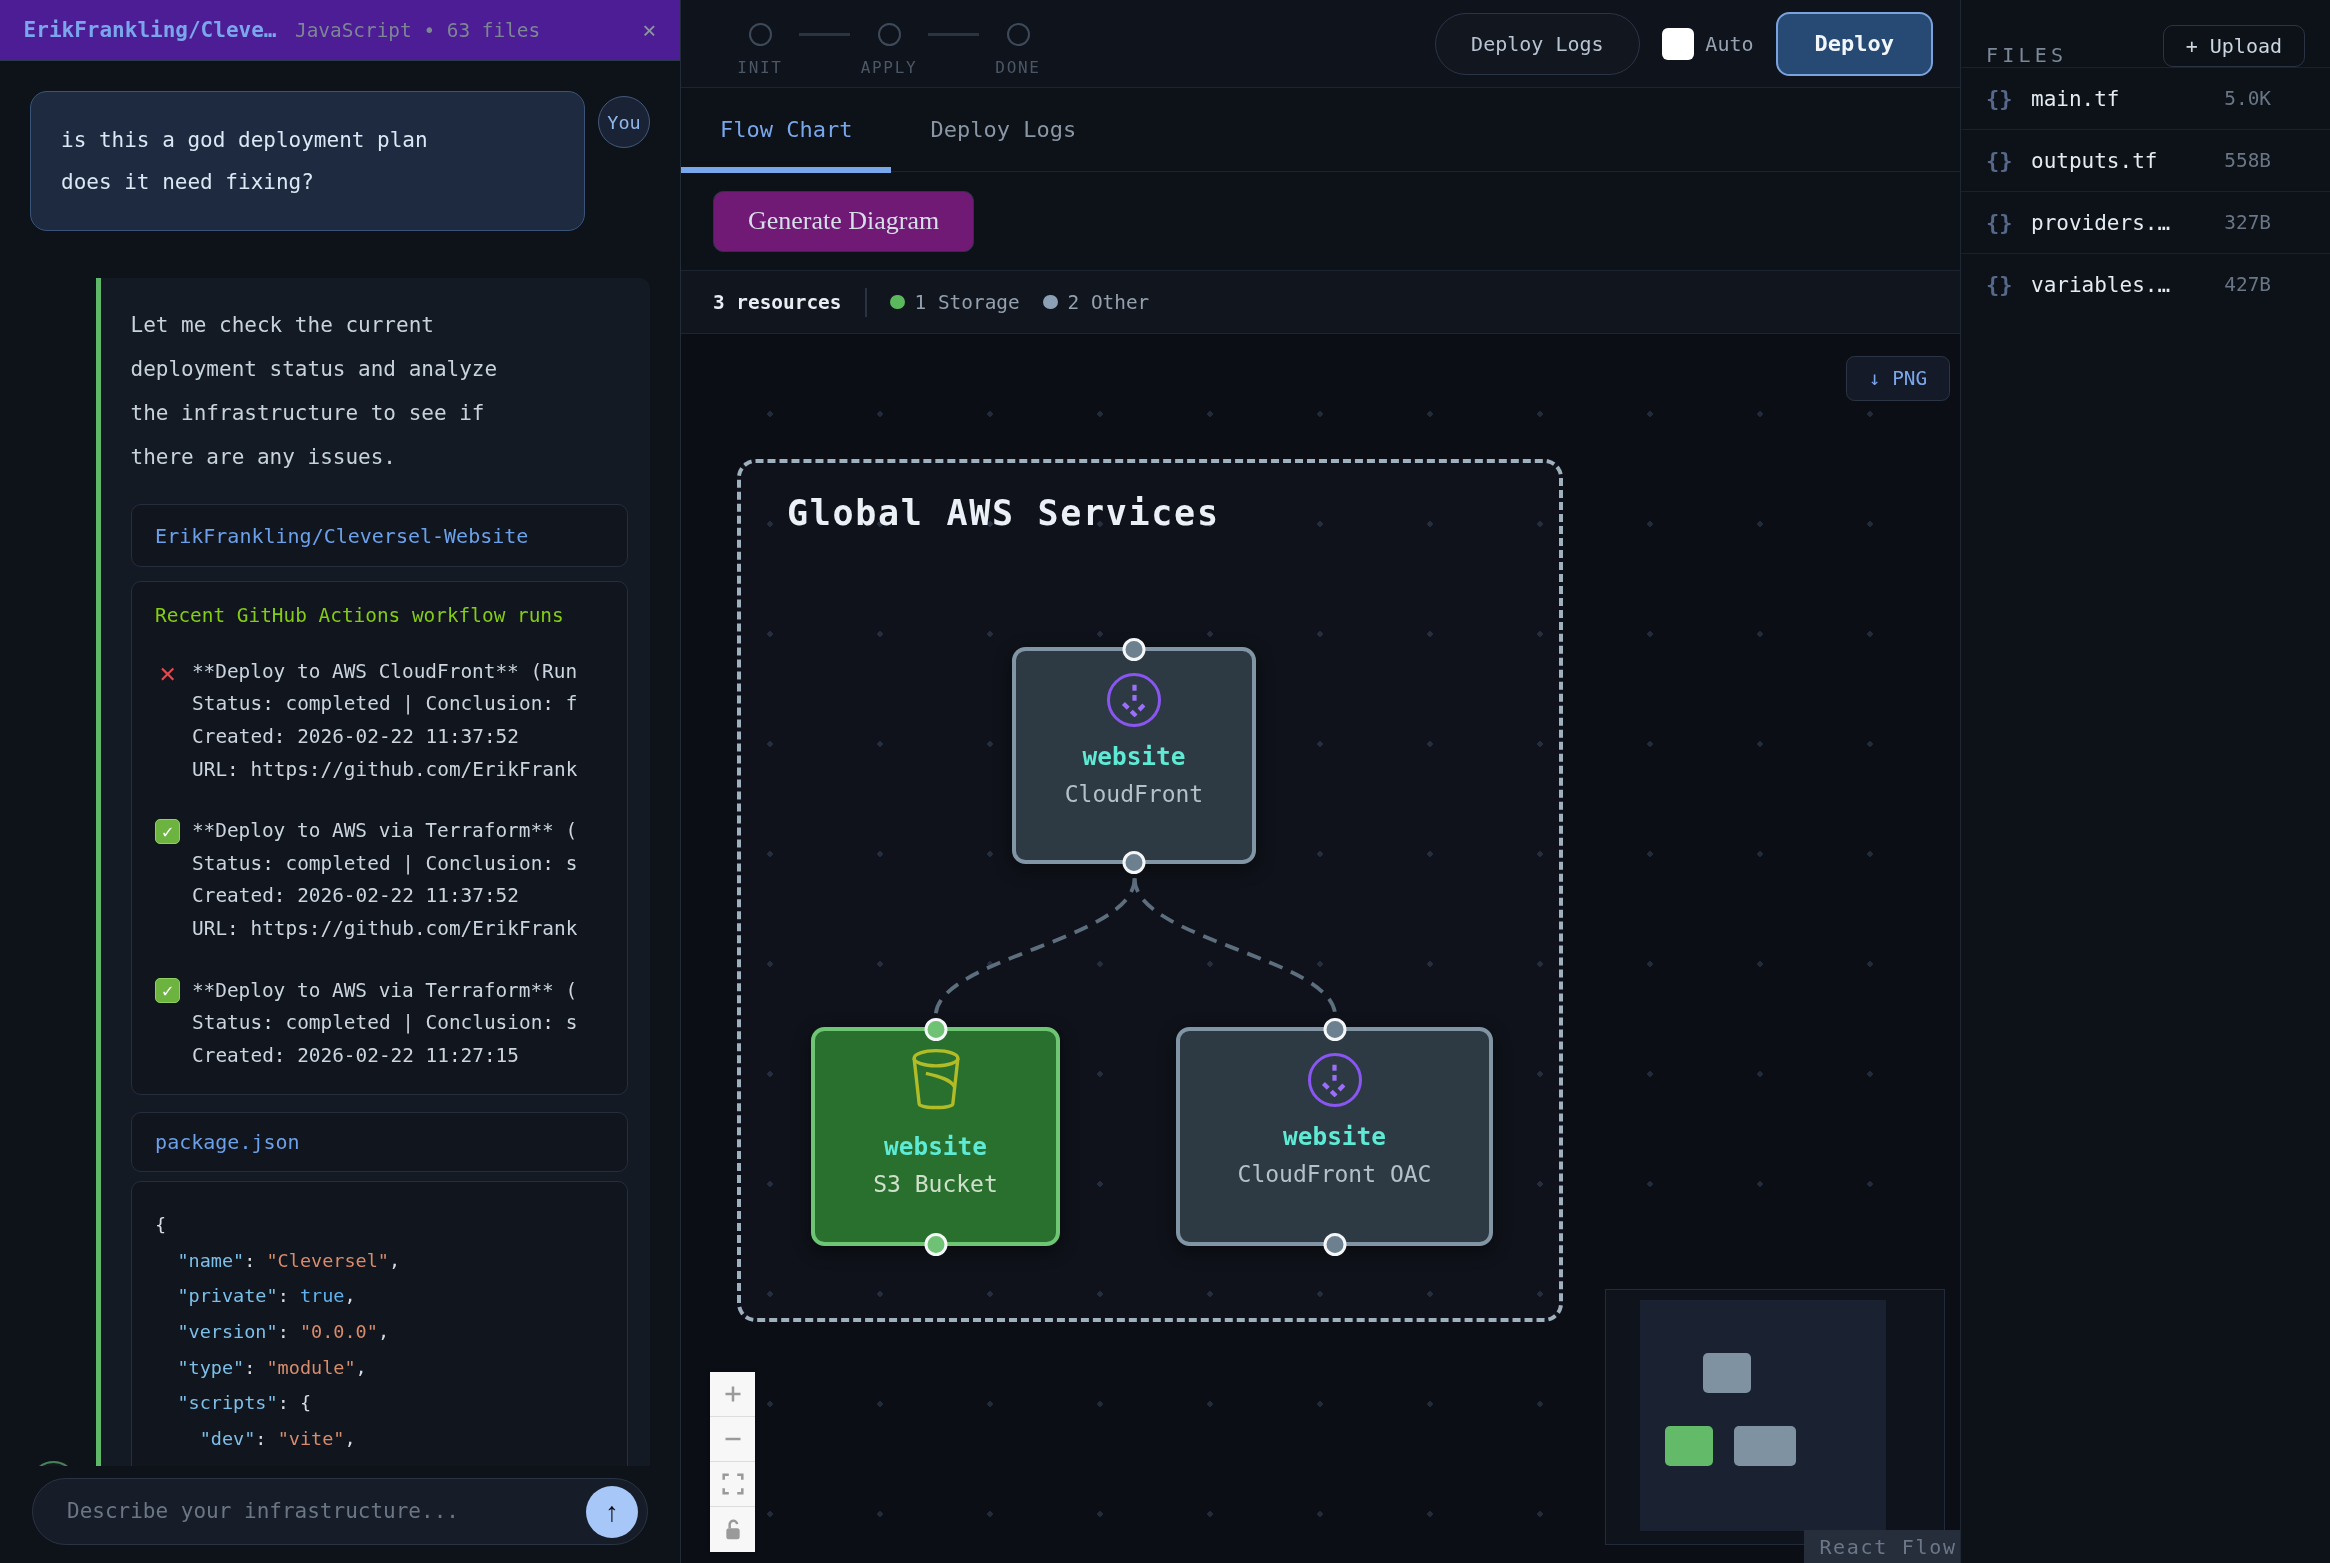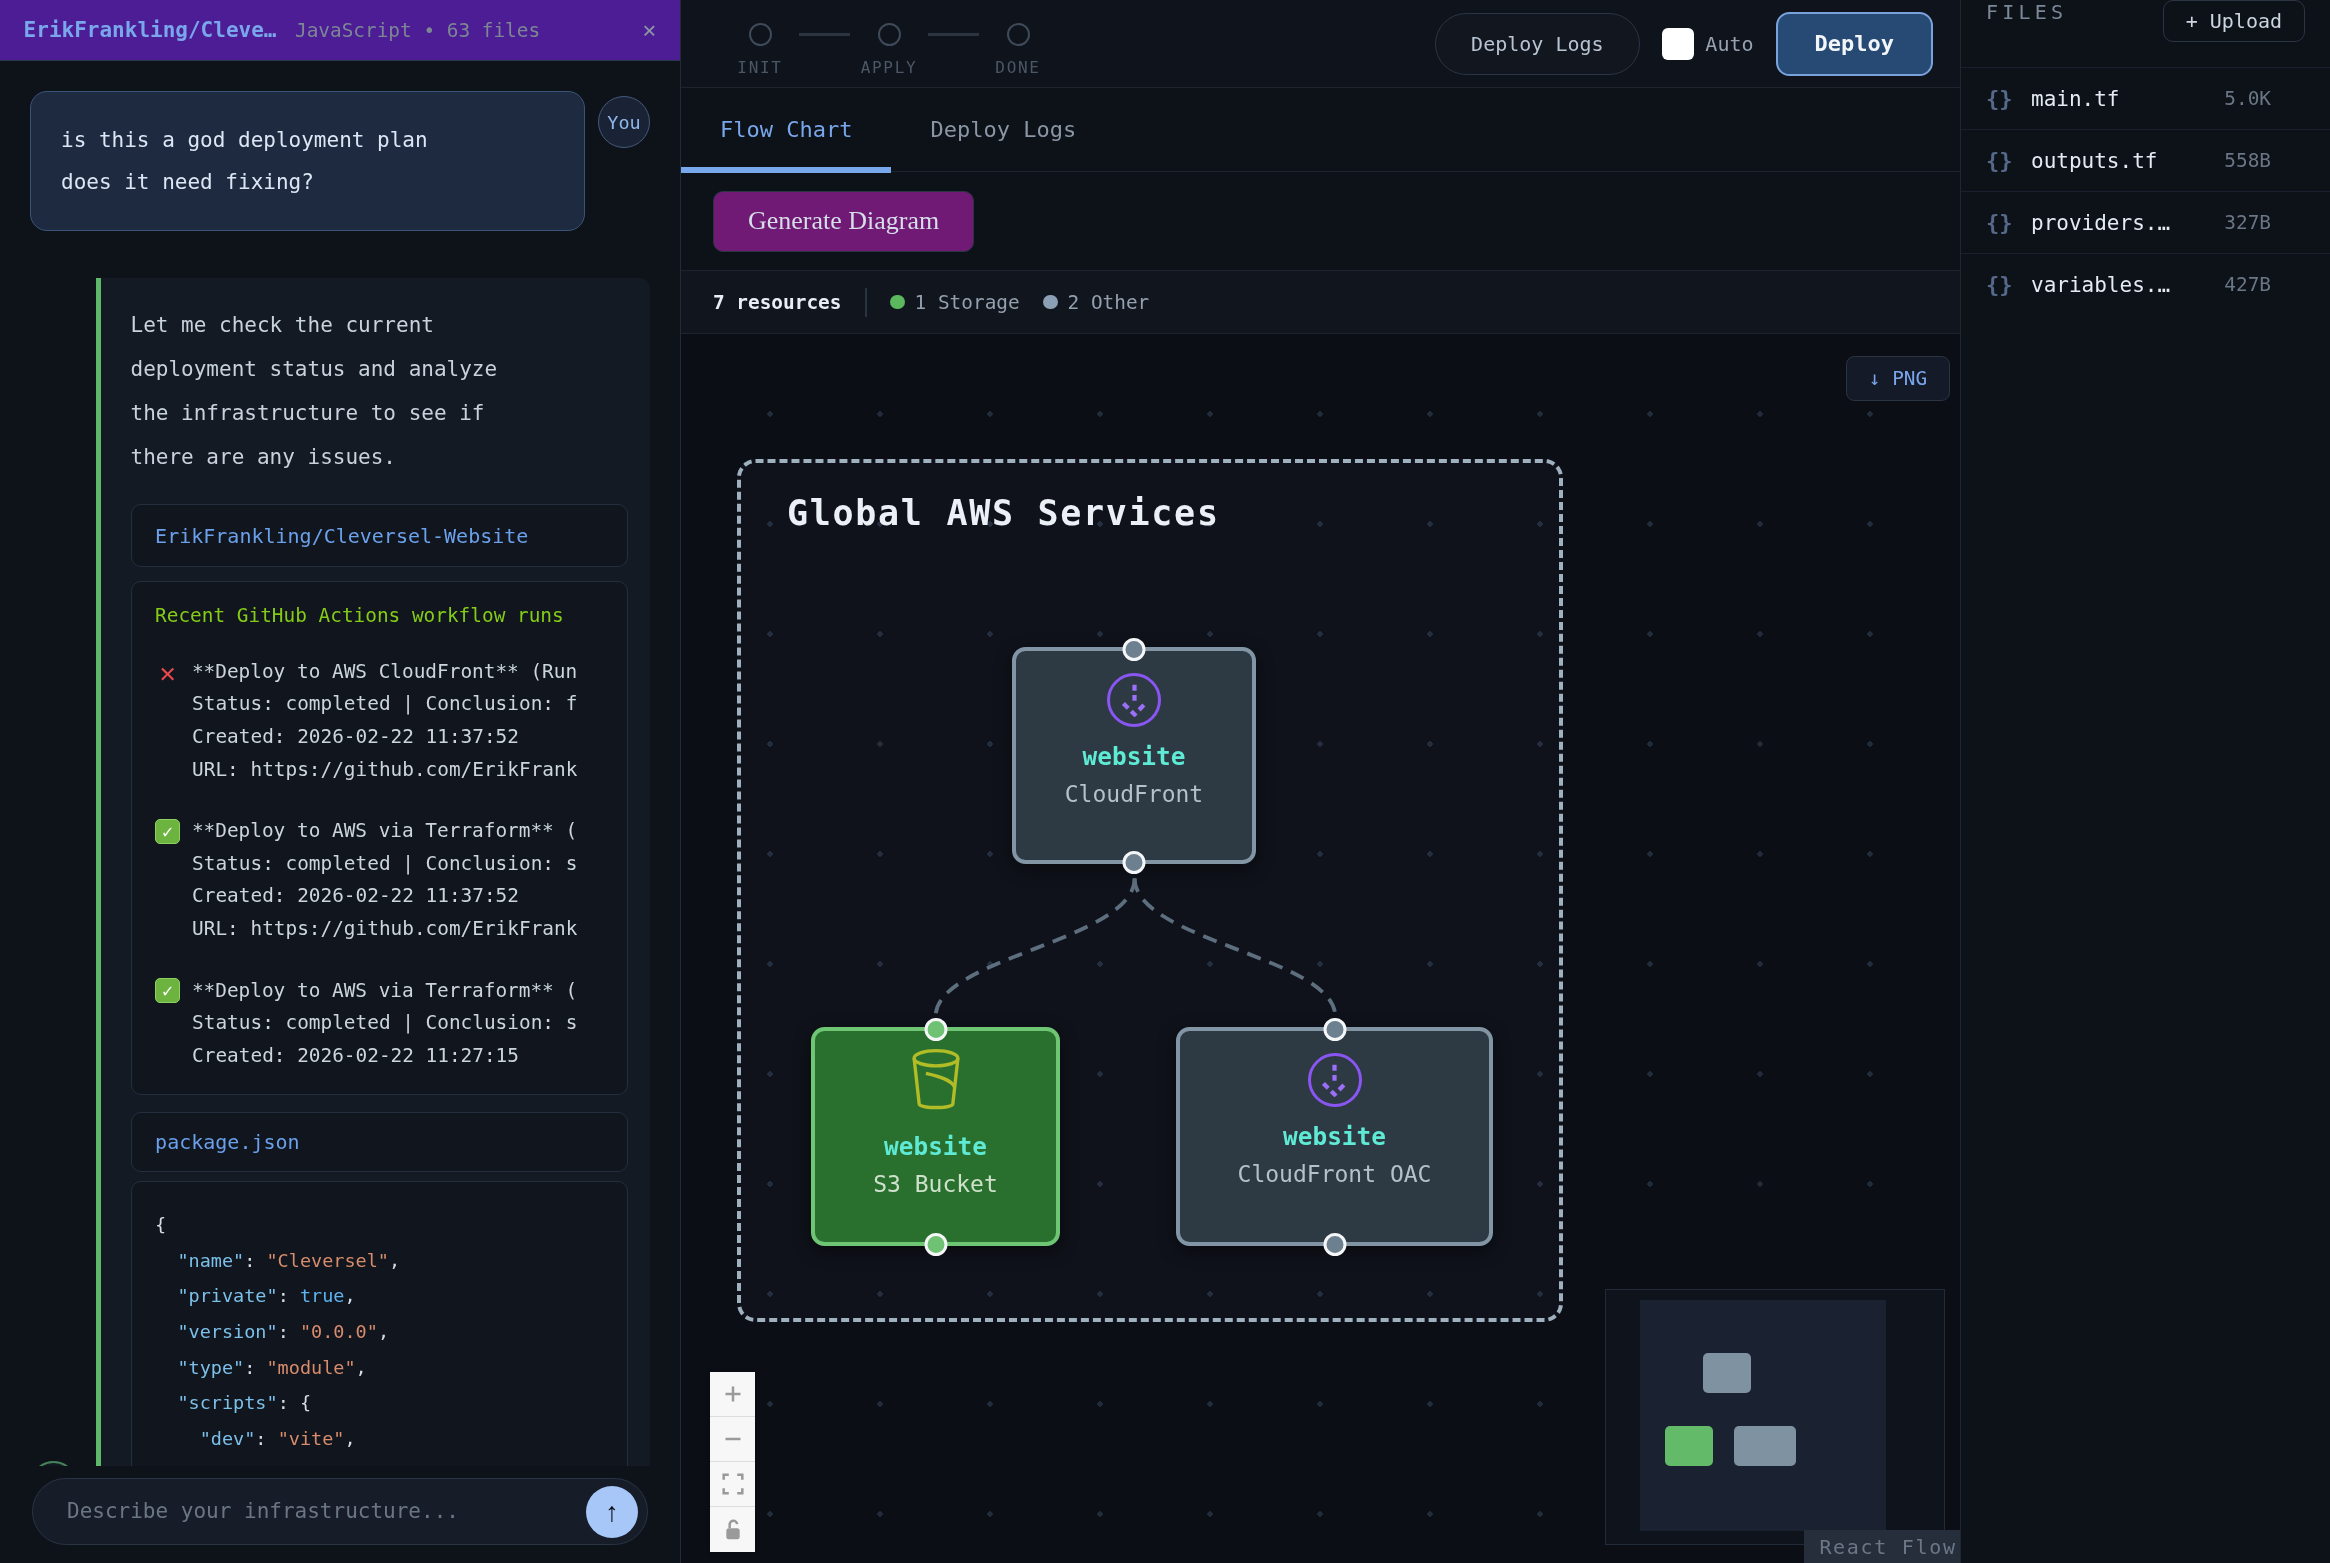--- a/index.html
+++ b/index.html
@@ -107,21 +107,21 @@
   .mm-node { position:absolute; border-radius:5px; }
   .mm-slate { background:#7e92a2; }
   .mm-green { background:#63bb69; }
   .mm-n1 { left:97px; top:63px; width:48px; height:40px; }
   .mm-n2 { left:59px; top:136px; width:48px; height:40px; }
   .mm-n3 { left:128px; top:136px; width:62px; height:40px; }
   .rf-watermark { position:absolute; right:-11.8px; bottom:0; background:#272e3b; color:#6b7787; font-size:20px; padding:5px 15px; letter-spacing:1.7px; }
 
   
   .files-panel { width:370px; background:#0d1118; border-left:1.7px solid #1f2734; display:flex; flex-direction:column; }
-  .files-header { height:67px; flex:none; display:flex; align-items:flex-start; padding:0 25px; justify-content:space-between; }
+  .files-header { height:67px; flex:none; display:flex; align-items:flex-end; padding:0 25px; justify-content:space-between; }
   .files-title { color:#7b8898; font-size:20px; letter-spacing:4.2px; }
   .upload-btn { height:42px; padding:0 22px; background:transparent; border:1.7px solid #2b3443; border-radius:10px; color:#cdd6e0; font-size:20px; font-family:inherit; cursor:pointer; }
   .file-row { height:62px; flex:none; display:flex; align-items:center; gap:18.5px; padding:0 25px; border-top:1.7px solid #1a212e; cursor:pointer; }
   .file-icon { color:#56698a; font-size:22px; font-weight:bold; }
   .file-name { color:#e4ebf2; font-size:21px; white-space:nowrap; overflow:hidden; flex:1; }
   .file-size { color:#6a7685; font-size:19.4px; margin-right:34px; }
 </style>
 </head>
 <body>
 
@@ -235,21 +235,21 @@
     <div class="tabs-row">
       <div class="tab active">Flow Chart</div>
       <div class="tab">Deploy Logs</div>
     </div>
 
     <div class="toolbar-row">
       <button class="generate-btn">Generate Diagram</button>
     </div>
 
     <div class="resources-bar">
-      <span class="res-count">7 resources</span>
+      <span class="res-count">3 resources</span>
       <span class="res-divider"></span>
       <span class="legend-item">
         <span class="legend-dot" style="background-color: rgb(92, 184, 92);"></span>
         <span>1 Storage</span>
       </span>
       <span class="legend-item">
         <span class="legend-dot" style="background-color: rgb(139, 160, 181);"></span>
         <span>2 Other</span>
       </span>
     </div>

